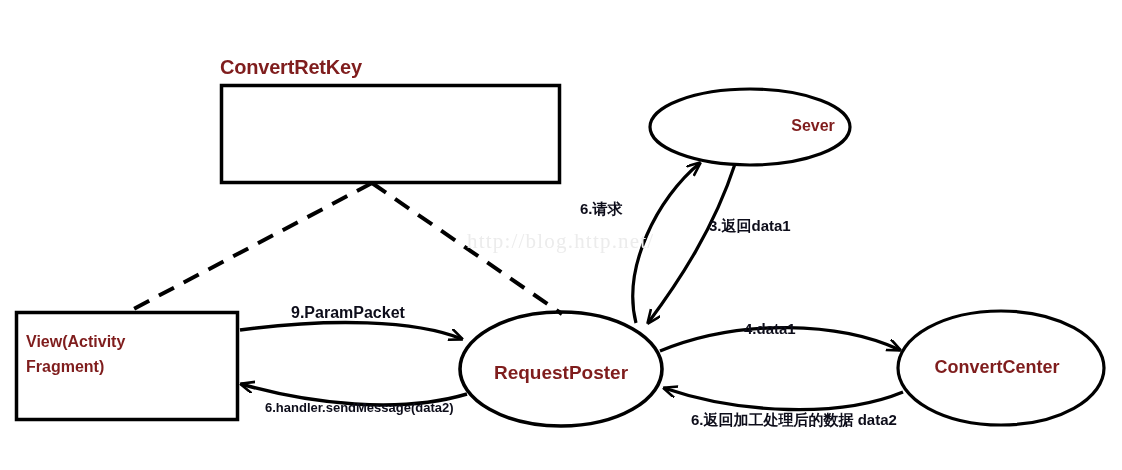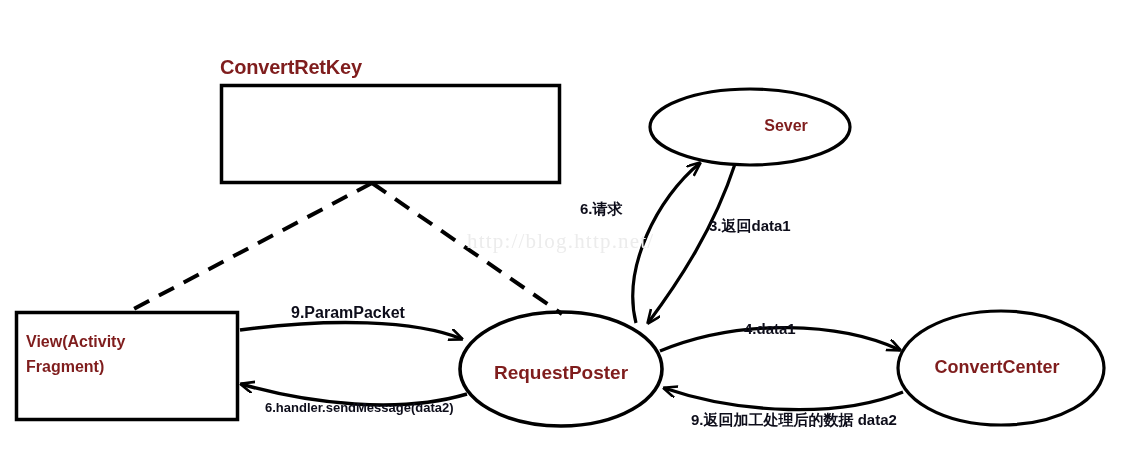--- a/index.html
+++ b/index.html
@@ -63,21 +63,21 @@
     font-size: 16px;
     text-align: left;
   }
   #requestposter-label {
     left: 461px;
     top: 358px;
     width: 200px;
     font-size: 19px;
   }
   #sever-label {
-    left: 638px;
+    left: 665px;
     top: 114px;
     width: 200px;
     font-size: 16px;
     padding-left: 48px;
   }
   #convertcenter-label {
     left: 901px;
     top: 354px;
     width: 192px;
     font-size: 18px;
@@ -154,17 +154,17 @@
   <div class="node-label" id="convertcenter-label">ConvertCenter</div>
 
   <div class="edge-label" id="label-1">9.ParamPacket</div>
 
   <div class="edge-label" id="label-2">6.请求</div>
 
   <div class="edge-label" id="label-3">3.返回data1</div>
 
   <div class="edge-label" id="label-4">4.data1</div>
 
-  <div class="edge-label" id="label-5">9.返回加工处理后的数据 data2</div>
+  <div class="edge-label" id="label-5">6.返回加工处理后的数据 data2</div>
 
   <div class="edge-label" id="label-6">6.handler.sendMessage(data2)</div>
 
 </div>
 
 </body></html>

